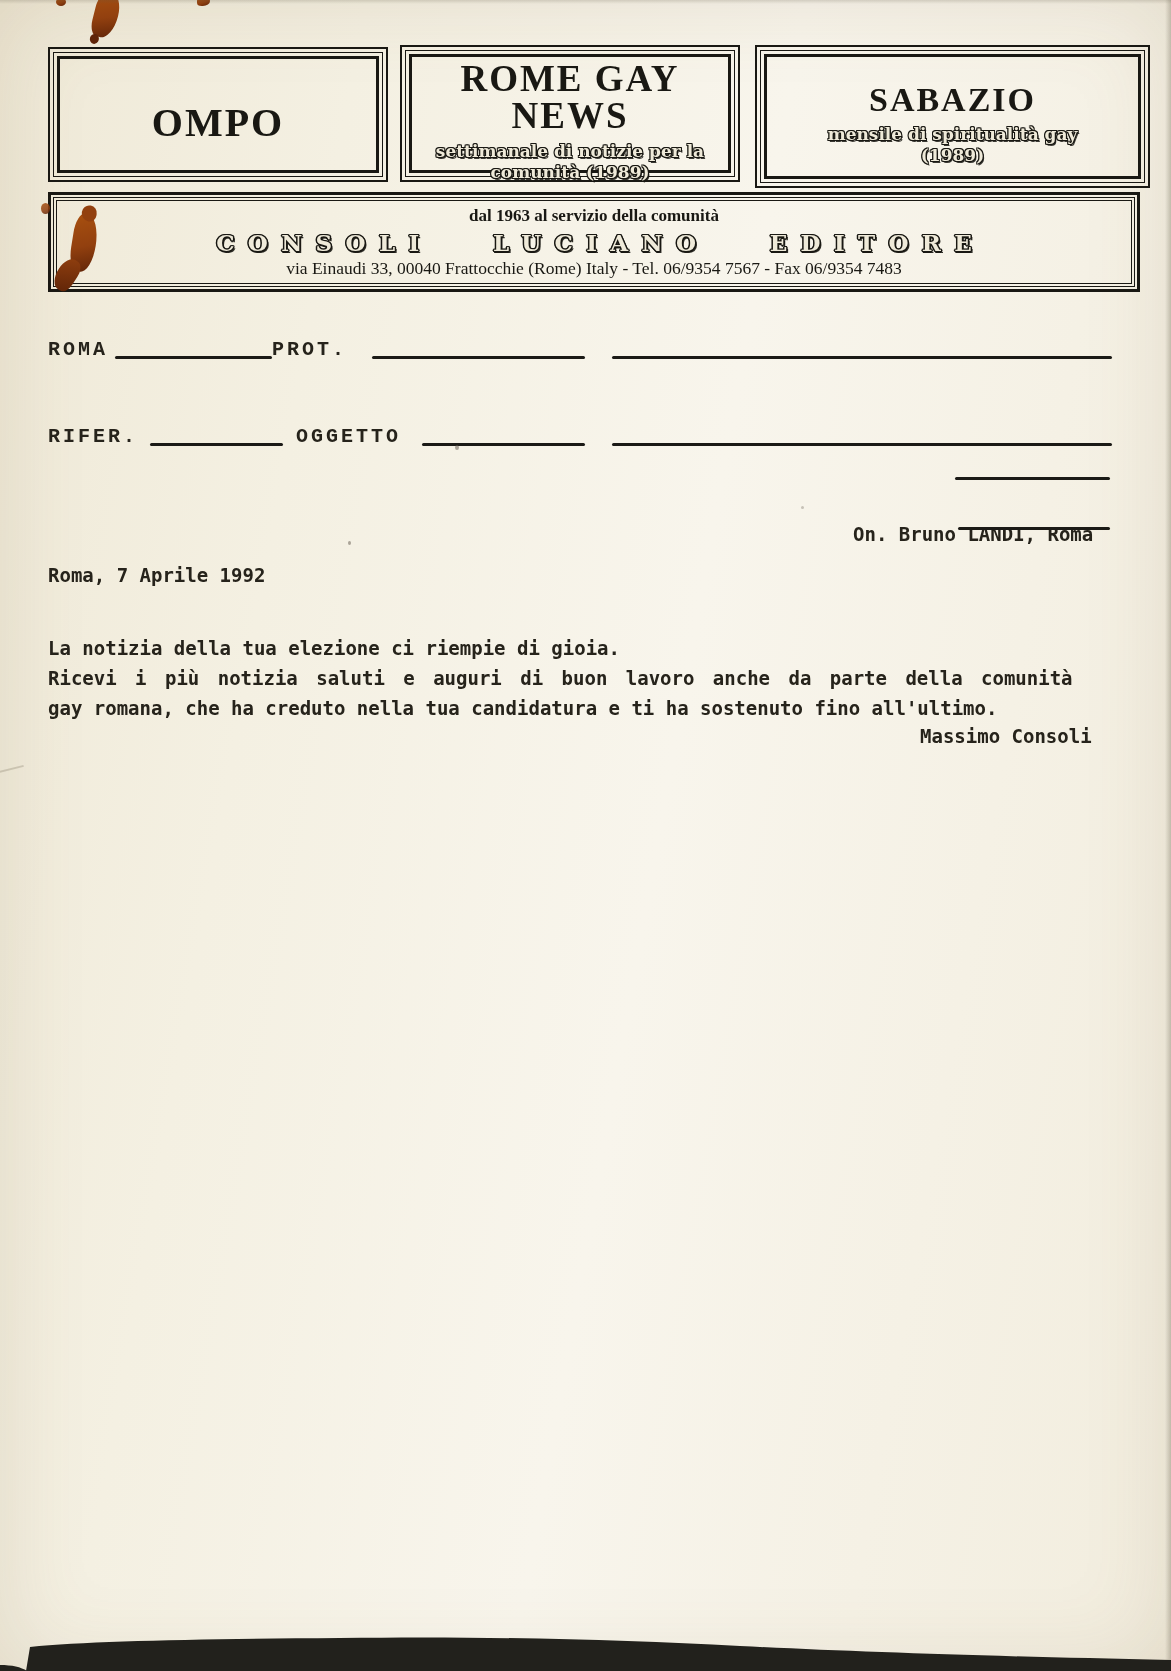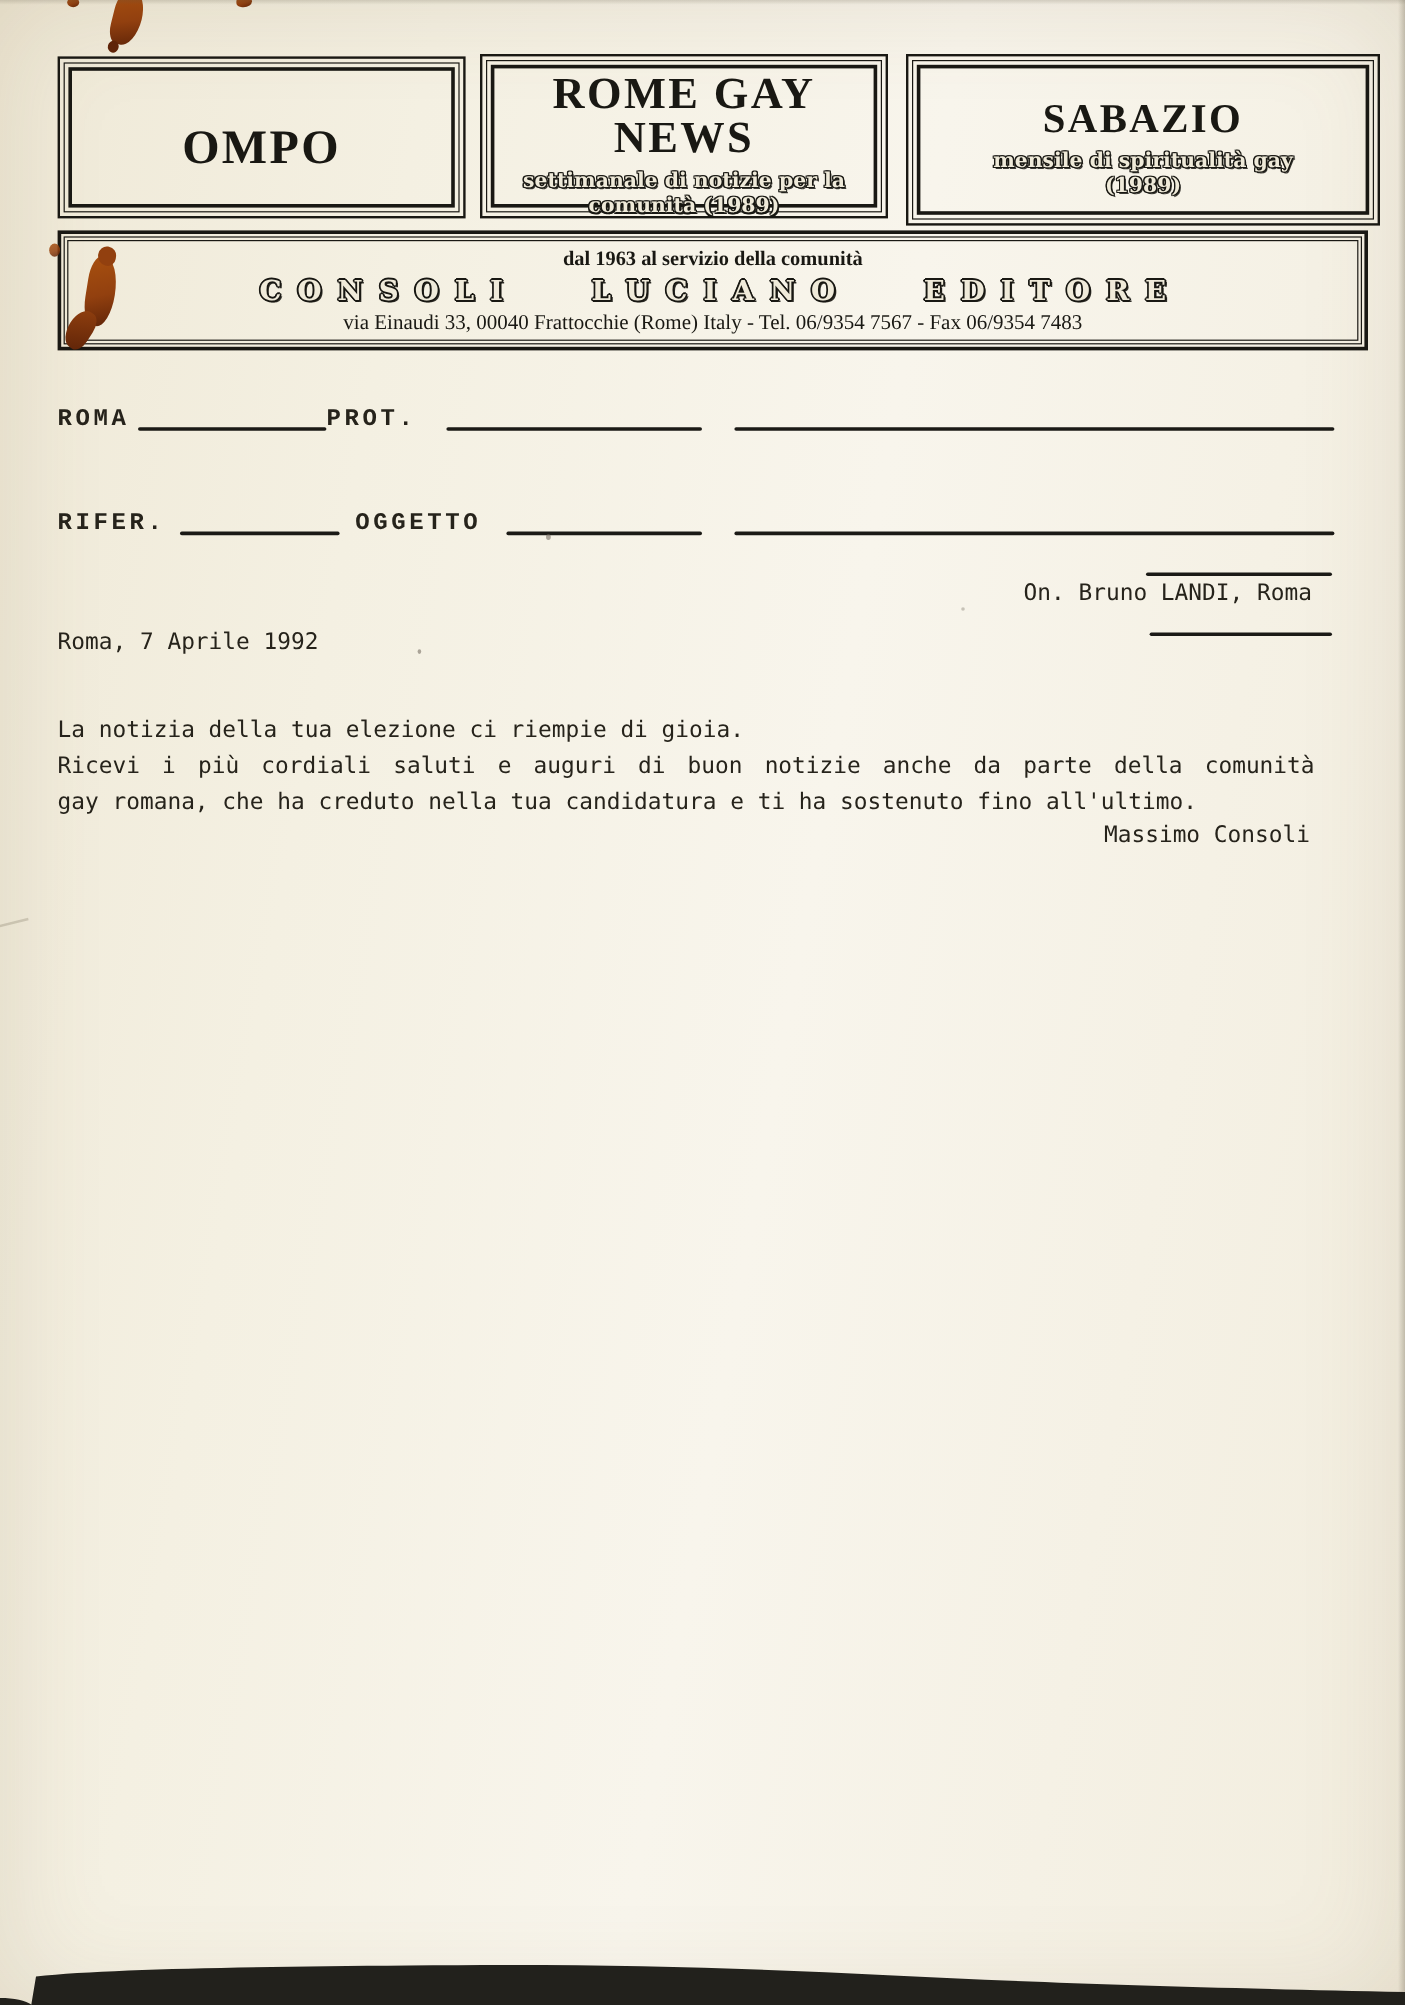--- a/index.html
+++ b/index.html
@@ -57,22 +57,22 @@
     color: #efead9;
     text-shadow: -1px -1px 0 var(--ink), 1px -1px 0 var(--ink), -1px 1px 0 var(--ink), 1px 1px 0 var(--ink),
                  -1.5px 0 0 var(--ink), 1.5px 0 0 var(--ink), 0 -1.5px 0 var(--ink), 0 1.5px 0 var(--ink),
                  2px 2px 0 rgba(25,24,19,.9);
   }
   .banner-address { font-weight: normal; font-size: 17.5px; margin-top: 2px; }
   
   .mono-label { position: absolute; font-family: "Liberation Mono", monospace; font-weight: bold;
                 font-size: 20px; letter-spacing: 3px; color: var(--type-ink); }
   .rule { position: absolute; height: 3px; background: #1b1a16; border-radius: 2px; }
-  .type { position: absolute; font-family: "DejaVu Sans Mono", monospace; font-weight: normal;
-          font-size: 19px; color: var(--type-ink); white-space: pre; }
+  .type { position: absolute; font-family: "DejaVu Sans Mono", monospace; font-weight: bold;
+          font-size: 19px; color: var(--type-ink); white-space: pre; margin-top: 40px; }
   .justified { word-spacing: 7px; }
   
   .stain { position: absolute; background: linear-gradient(160deg, #a8500f, var(--stain) 55%, var(--stain-dark)); }
   #stain-top { left: 94px; top: -8px; width: 24px; height: 46px; border-radius: 46% 54% 62% 38%; transform: rotate(14deg); }
   #stain-top::after { content: ""; position: absolute; left: 2px; top: 44px; width: 9px; height: 10px;
                       border-radius: 50%; background: var(--stain-dark); }
   #stain-dot-a { left: 56px; top: -2px; width: 10px; height: 8px; border-radius: 50%; }
   #stain-dot-b { left: 197px; top: -3px; width: 13px; height: 9px; border-radius: 50% 50% 60% 40%; }
   #stain-dot-c { left: 41px; top: 203px; width: 9px; height: 11px; border-radius: 50%; opacity: .85; }
   #stain-banner { left: 72px; top: 214px; width: 24px; height: 58px; border-radius: 40% 60% 55% 45%; transform: rotate(9deg); }
@@ -146,21 +146,21 @@
   <div class="rule" style="left:422px; top:443px; width:163px;"></div>
   <div class="rule" style="left:612px; top:443px; width:500px;"></div>
 
   <div class="rule" style="left:955px; top:477px; width:155px;"></div>
   <div class="type" style="left:853px; top:483px;">On. Bruno LANDI, Roma</div>
   <div class="rule" style="left:958px; top:527px; width:152px;"></div>
 
   <div class="type" style="left:48px; top:524px;">Roma, 7 Aprile 1992</div>
 
   <div class="type" style="left:48px; top:597px;">La notizia della tua elezione ci riempie di gioia.</div>
-  <div class="type justified" style="left:48px; top:627px;">Ricevi i più cordiali saluti e auguri di buon notizie anche da parte della comunità</div>
+  <div class="type justified" style="left:48px; top:627px;">Ricevi i più notizia saluti e auguri di buon lavoro anche da parte della comunità</div>
   <div class="type" style="left:48px; top:657px;">gay romana, che ha creduto nella tua candidatura e ti ha sostenuto fino all'ultimo.</div>
   <div class="type" style="left:920px; top:685px;">Massimo Consoli</div>
 
   <div class="stain" id="stain-top"></div>
   <div class="stain" id="stain-dot-a"></div>
   <div class="stain" id="stain-dot-b"></div>
   <div class="stain" id="stain-dot-c"></div>
   <div class="stain" id="stain-banner"></div>
   <div class="speckle" id="speck-1"></div>
   <div class="speckle" id="speck-2"></div>

